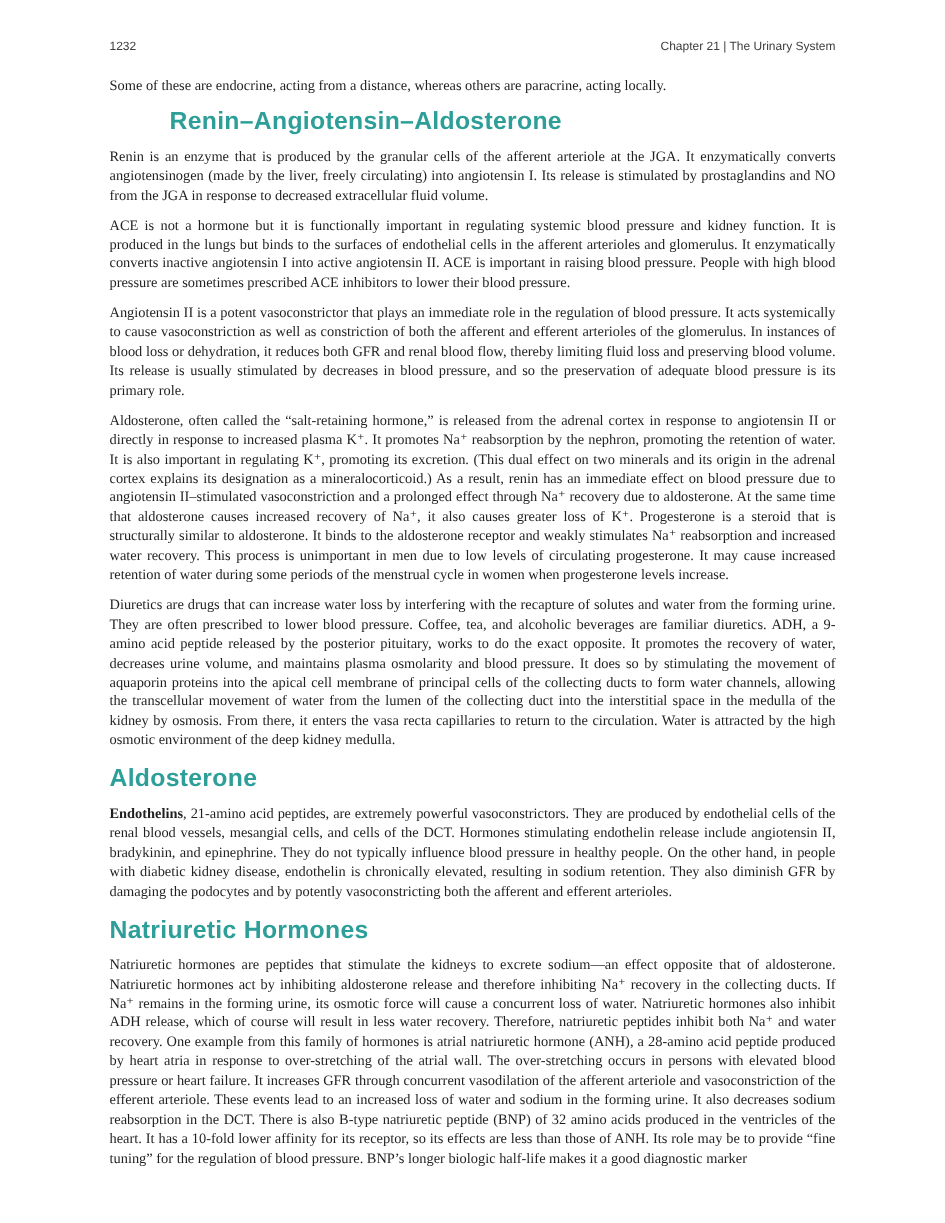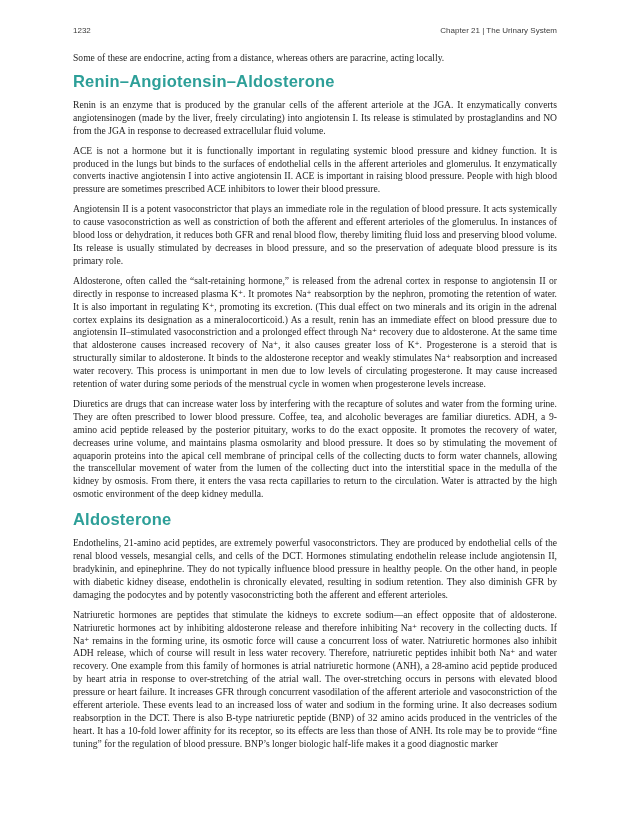--- a/index.html
+++ b/index.html
@@ -42,22 +42,22 @@
     margin: 0 0 7px 0;
   }
   .content h2 {
     font-family: "Liberation Sans", "DejaVu Sans", sans-serif;
     font-size: 16.5px;
     font-weight: 700;
     color: var(--teal, #2d9f98);
     letter-spacing: 0.2px;
     margin: 9px 0 8px 0;
   }
-  .content h2:first-of-type { margin-top: 7px; }
-  .bold-term { font-weight: 400; margin-top: 15px; }
+  .content h2:first-of-type { margin-top: 7px; margin-left: 40px; }
+  .bold-term { font-weight: 700; margin-top: 15px; }
   .page-footer {
     position: absolute;
     left: 73px;
     bottom: 25px;
     font-family: "Liberation Sans", "DejaVu Sans", sans-serif;
     font-size: 8px;
     color: #9b9b9b;
   }
 </style>
 </head>
@@ -78,18 +78,19 @@
     <p>Renin is an enzyme that is produced by the granular cells of the afferent arteriole at the JGA. It enzymatically converts angiotensinogen (made by the liver, freely circulating) into angiotensin I. Its release is stimulated by prostaglandins and NO from the JGA in response to decreased extracellular fluid volume.</p>
     <p>ACE is not a hormone but it is functionally important in regulating systemic blood pressure and kidney function. It is produced in the lungs but binds to the surfaces of endothelial cells in the afferent arterioles and glomerulus. It enzymatically converts inactive angiotensin I into active angiotensin II. ACE is important in raising blood pressure. People with high blood pressure are sometimes prescribed ACE inhibitors to lower their blood pressure.</p>
     <p>Angiotensin II is a potent vasoconstrictor that plays an immediate role in the regulation of blood pressure. It acts systemically to cause vasoconstriction as well as constriction of both the afferent and efferent arterioles of the glomerulus. In instances of blood loss or dehydration, it reduces both GFR and renal blood flow, thereby limiting fluid loss and preserving blood volume. Its release is usually stimulated by decreases in blood pressure, and so the preservation of adequate blood pressure is its primary role.</p>
     <p>Aldosterone, often called the “salt-retaining hormone,” is released from the adrenal cortex in response to angiotensin II or directly in response to increased plasma K⁺. It promotes Na⁺ reabsorption by the nephron, promoting the retention of water. It is also important in regulating K⁺, promoting its excretion. (This dual effect on two minerals and its origin in the adrenal cortex explains its designation as a mineralocorticoid.) As a result, renin has an immediate effect on blood pressure due to angiotensin II–stimulated vasoconstriction and a prolonged effect through Na⁺ recovery due to aldosterone. At the same time that aldosterone causes increased recovery of Na⁺, it also causes greater loss of K⁺. Progesterone is a steroid that is structurally similar to aldosterone. It binds to the aldosterone receptor and weakly stimulates Na⁺ reabsorption and increased water recovery. This process is unimportant in men due to low levels of circulating progesterone. It may cause increased retention of water during some periods of the menstrual cycle in women when progesterone levels increase.</p>
 
     <p>Diuretics are drugs that can increase water loss by interfering with the recapture of solutes and water from the forming urine. They are often prescribed to lower blood pressure. Coffee, tea, and alcoholic beverages are familiar diuretics. ADH, a 9-amino acid peptide released by the posterior pituitary, works to do the exact opposite. It promotes the recovery of water, decreases urine volume, and maintains plasma osmolarity and blood pressure. It does so by stimulating the movement of aquaporin proteins into the apical cell membrane of principal cells of the collecting ducts to form water channels, allowing the transcellular movement of water from the lumen of the collecting duct into the interstitial space in the medulla of the kidney by osmosis. From there, it enters the vasa recta capillaries to return to the circulation. Water is attracted by the high osmotic environment of the deep kidney medulla.</p>
 
     <h2>Aldosterone</h2>
     <p><span class="bold-term">Endothelins</span><span>, 21-amino acid peptides, are extremely powerful vasoconstrictors. They are produced by endothelial cells of the renal blood vessels, mesangial cells, and cells of the DCT. Hormones stimulating endothelin release include angiotensin II, bradykinin, and epinephrine. They do not typically influence blood pressure in healthy people. On the other hand, in people with diabetic kidney disease, endothelin is chronically elevated, resulting in sodium retention. They also diminish GFR by damaging the podocytes and by potently vasoconstricting both the afferent and efferent arterioles.</span></p>
 
+    <h2>Natriuretic Hormones</h2>
     <p>Natriuretic hormones are peptides that stimulate the kidneys to excrete sodium—an effect opposite that of aldosterone. Natriuretic hormones act by inhibiting aldosterone release and therefore inhibiting Na⁺ recovery in the collecting ducts. If Na⁺ remains in the forming urine, its osmotic force will cause a concurrent loss of water. Natriuretic hormones also inhibit ADH release, which of course will result in less water recovery. Therefore, natriuretic peptides inhibit both Na⁺ and water recovery. One example from this family of hormones is atrial natriuretic hormone (ANH), a 28-amino acid peptide produced by heart atria in response to over-stretching of the atrial wall. The over-stretching occurs in persons with elevated blood pressure or heart failure. It increases GFR through concurrent vasodilation of the afferent arteriole and vasoconstriction of the efferent arteriole. These events lead to an increased loss of water and sodium in the forming urine. It also decreases sodium reabsorption in the DCT. There is also B-type natriuretic peptide (BNP) of 32 amino acids produced in the ventricles of the heart. It has a 10-fold lower affinity for its receptor, so its effects are less than those of ANH. Its role may be to provide “fine tuning” for the regulation of blood pressure. BNP’s longer biologic half-life makes it a good diagnostic marker</p>
 
   </div>
 
 
 </div>
 
 </body></html>

